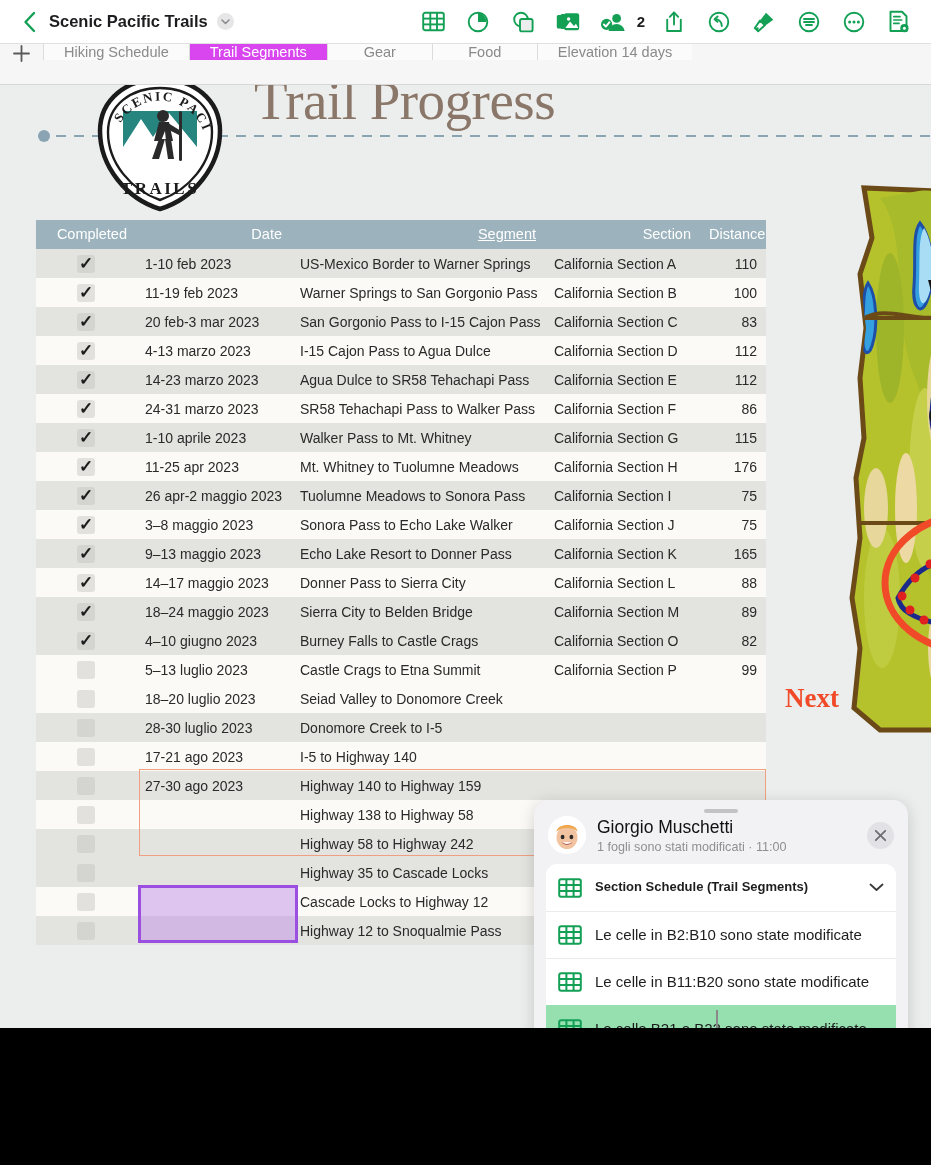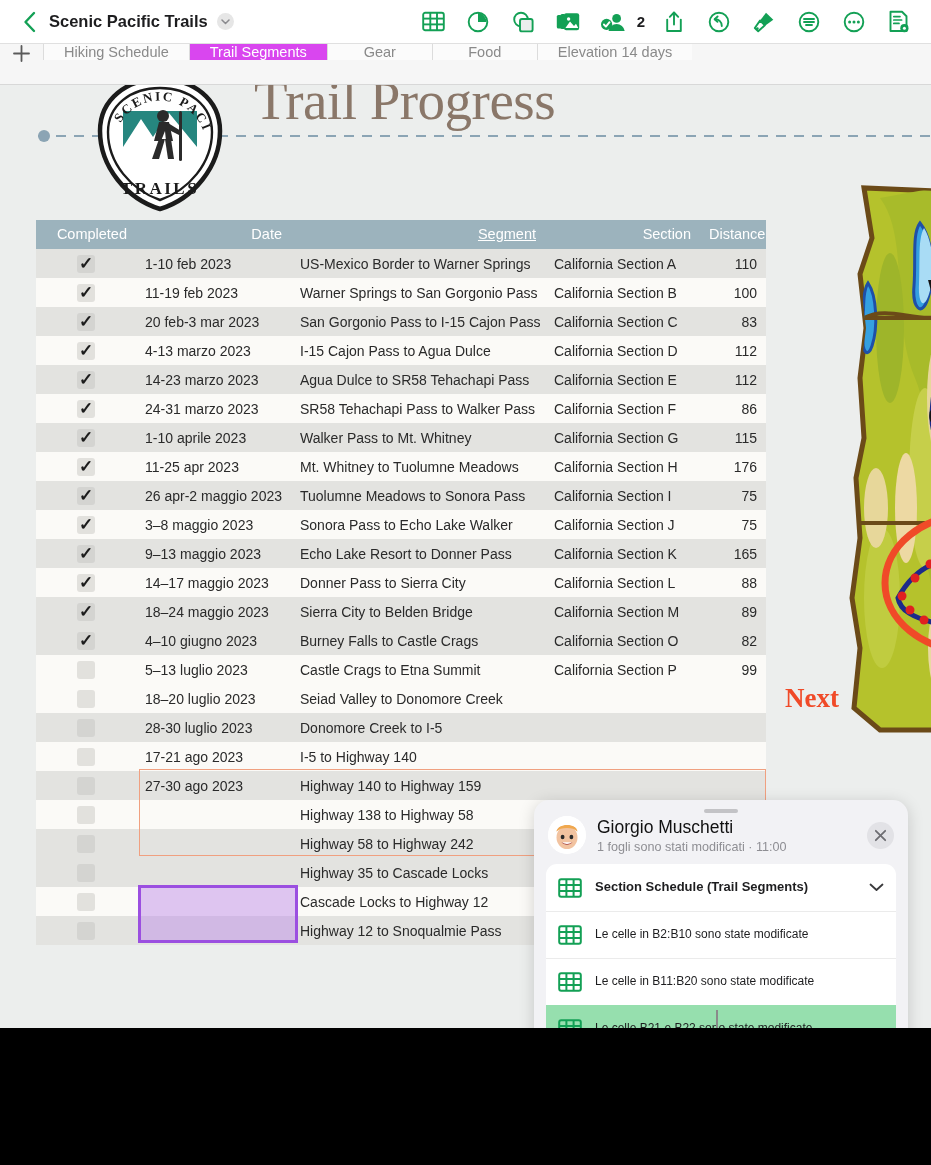--- a/index.html
+++ b/index.html
@@ -239,21 +239,21 @@
   .pl-row {
     display: flex; align-items: center;
     padding: 11px 12px;
     cursor: pointer;
     min-height: 47px;
   }
   .pl-row + .pl-row { border-top: 1px solid #ebebeb; }
   .pl-row.highlight { background: #96dfae; border-top-color: #96dfae; }
   .pl-icon { flex: 0 0 26px; display: flex; align-items: center; }
   .pl-text {
-    margin-left: 11px; font-size: 12px; color: #1d1d1f;
+    margin-left: 11px; font-size: 15px; color: #1d1d1f;
     line-height: 1.28;
   }
   .pl-row.head .pl-text { font-weight: bold; font-size: 13px; }
   .pl-chev { margin-left: auto; padding-left: 8px; display: flex; cursor: pointer; }
 
   
   .connector {
     position: absolute; left: 716px; top: 1010px;
     width: 2px; height: 72px; background: #8a8a8a;
   }

